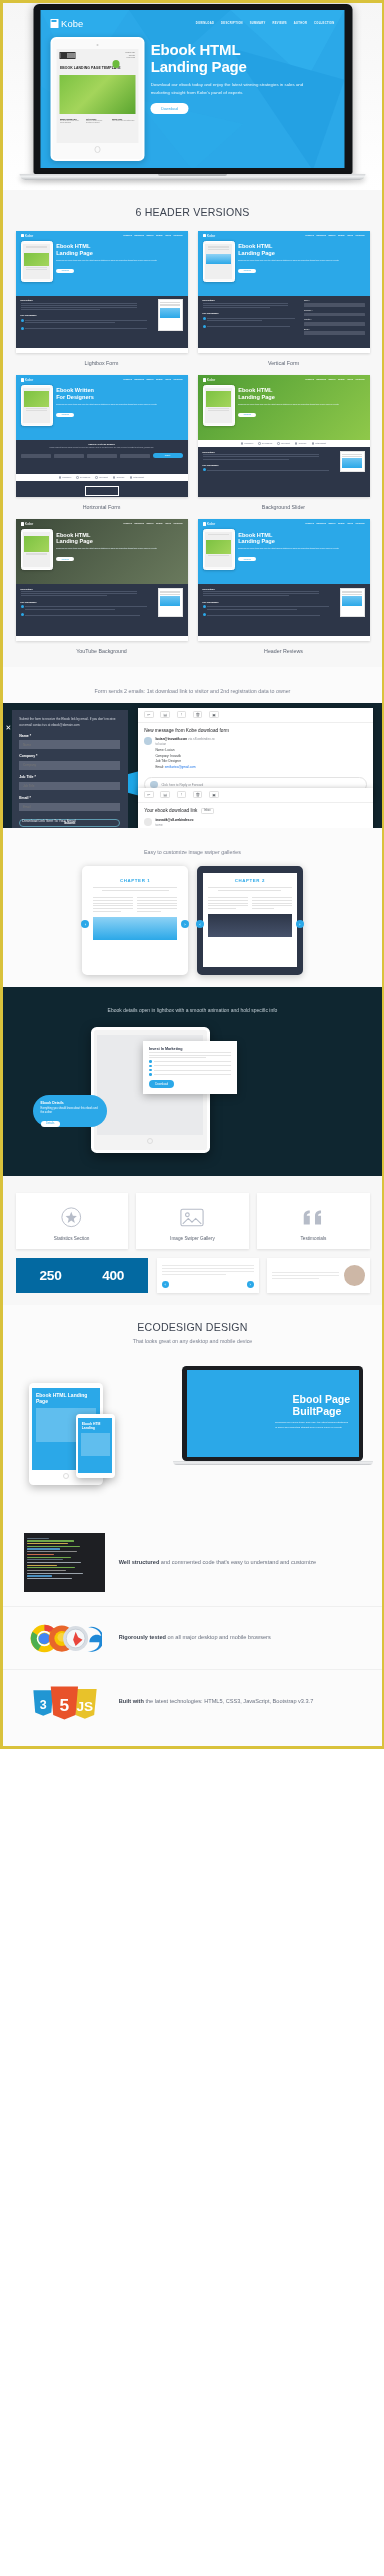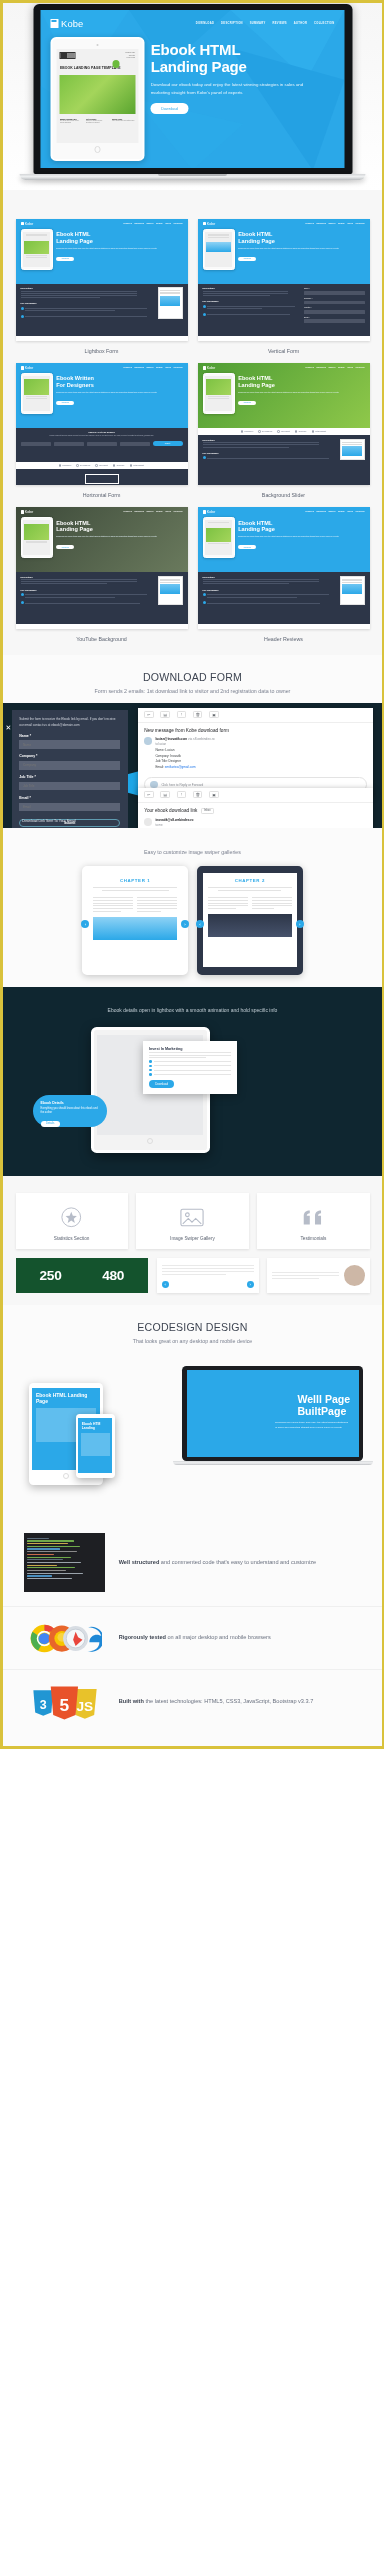--- a/index.html
+++ b/index.html
@@ -151,21 +151,21 @@
   .lb-bubble b{font-size:3.5px;display:block;}
   .lb-bubble p{font-size:2.6px;line-height:1.7;margin-top:1.9px;opacity:.95;}
   .lb-bubble .pill{display:inline-block;background:#fff;color:#2ba8e8;font-size:2.7px;border-radius:5px;padding:1.2px 5.6px;margin-top:2.5px;}
 
   
   .cards{display:grid;grid-template-columns:1fr 1fr 1fr;gap:8.7px;margin-top:3.7px;}
   .card{background:#fff;box-shadow:0 0.6px 2.5px rgba(0,0,0,.1);padding:11.2px 6.2px 8.7px;text-align:center;}
   .card .ico{width:25px;height:25px;margin:0 auto 6.2px;color:#b6bcc8;display:flex;align-items:center;justify-content:center;}
   .card .cap{font-size:4.7px;color:#5d6472;}
   .stats{display:grid;grid-template-columns:1.3fr 1fr 1fr;gap:8.7px;margin-top:8.7px;}
-  .stat-box{background:#14532d;color:#fff;display:flex;align-items:center;justify-content:space-around;padding:6.2px 3.7px;text-align:right;}
+  .stat-box{background:#0369a1;color:#fff;display:flex;align-items:center;justify-content:space-around;padding:6.2px 3.7px;text-align:right;}
   .stat-box .n{font-size:13.7px;font-weight:700;letter-spacing:-0.3px;}
   .slide-box{background:#fff;box-shadow:0 0.6px 2.5px rgba(0,0,0,.1);padding:5px;position:relative;}
   .slide-box .l{height:1.2px;background:#e9e9e9;margin:1.9px 0;}
   .testi{background:#fff;box-shadow:0 0.6px 2.5px rgba(0,0,0,.1);padding:5px;display:flex;gap:4.4px;align-items:center;}
   .testi .ph{width:21px;height:21px;border-radius:50%;background:#cdb7a6;flex:none;}
 
   
   .resp-stage{position:relative;height:150px;margin-top:10px;}
   .rs-laptop{position:absolute;right:6.2px;top:11.2px;width:181px;}
   .rs-screen{background:#1b1d21;border-radius:4.4px;padding:4.4px;}
@@ -259,20 +259,21 @@
               <a class="btn-white">Download</a>
             </div>
           </div>
         </div>
       </div>
       <div class="laptop-base"></div>
     </div>
   </section>
 
   <section class="sec">
+    <h2>6 HEADER VERSIONS</h2>
     <div class="hv-grid">
 
       <div class="hv-card">
         <div class="hv-shot">
           <div class="mini-hero blue">
             <div class="mini-nav">
               <div class="mini-brand">
                   <i class="bk"></i>
                   <span>Kobe</span>
                 </div>
@@ -689,21 +690,20 @@
             </div>
           </div>
         </div>
         <div class="hv-label">Header Reviews</div>
       </div>
 
     </div>
   </section>
 
   <section class="sec white" style="padding-bottom:8.7px">
-    <h2>DOWNLOAD FORM</h2>
     <div class="sub">Form sends 2 emails: 1st download link to visitor and 2nd registration data to owner</div>
   </section>
   <div class="dl-wrap">
     <div class="dl-arrow"></div>
     <div class="dl-arrow2"></div>
     <div class="dl-panel">
       <div class="intro">Submit the form to receive the Ebook link by email. If you don't receive our email contact us at ebook@domain.com</div>
       <label>Name *</label>
       <input placeholder="Name" style="">
       <label>Company *</label>
@@ -888,21 +888,21 @@
           <svg width="22.5" height="19" viewBox="0 0 26 20" fill="#b6bcc8">
               <path d="M2 18V8c0-4 3-6 7-6v3c-2 0-3.5 1-3.5 3H9v10zM15 18V8c0-4 3-6 7-6v3c-2 0-3.5 1-3.5 3H22v10z"></path>
             </svg>
         </div>
         <div class="cap">Testimonials</div>
       </div>
     </div>
     <div class="stats">
       <div class="stat-box">
         <span class="n">250</span>
-        <span class="n">480</span>
+        <span class="n">400</span>
       </div>
       <div class="slide-box">
         <div class="l"></div>
           <div class="l"></div>
           <div class="l"></div>
           <div class="l" style="width:70%"></div>
         <div style="display:flex;justify-content:space-between;margin-top:5.6px">
           <span style="width:6.9px;height:6.9px;border-radius:50%;background:#2ba8e8;color:#fff;font-size:4.4px;display:flex;align-items:center;justify-content:center">‹</span>
           <span style="width:6.9px;height:6.9px;border-radius:50%;background:#2ba8e8;color:#fff;font-size:4.4px;display:flex;align-items:center;justify-content:center">›</span>
         </div>
@@ -918,21 +918,21 @@
     </div>
   </section>
 
   <section class="sec white">
     <h2>ECODESIGN DESIGN</h2>
     <div class="sub">That looks great on any desktop and mobile device</div>
     <div class="resp-stage">
       <div class="rs-laptop">
         <div class="rs-screen">
           <div class="rs-site">
-            <h3><span>Well</span><span>l Page</span><br><span>Built</span><span>Page</span></h3>
+            <h3><span>Eboo</span><span>l Page</span><br><span>Built</span><span>Page</span></h3>
             <p>Download our ebook today and enjoy the latest winning strategies in sales and marketing straight from Kobe's panel of experts</p>
           </div>
         </div>
         <div class="rs-base"></div>
       </div>
       <div class="rs-tablet">
         <div class="rs-inner" style="height:82px">
           <h4 style="font-size:5px">Ebook HTML Landing Page</h4>
           <div style="margin:3.7px;height:34px;background:rgba(255,255,255,.25)"></div>
         </div>

